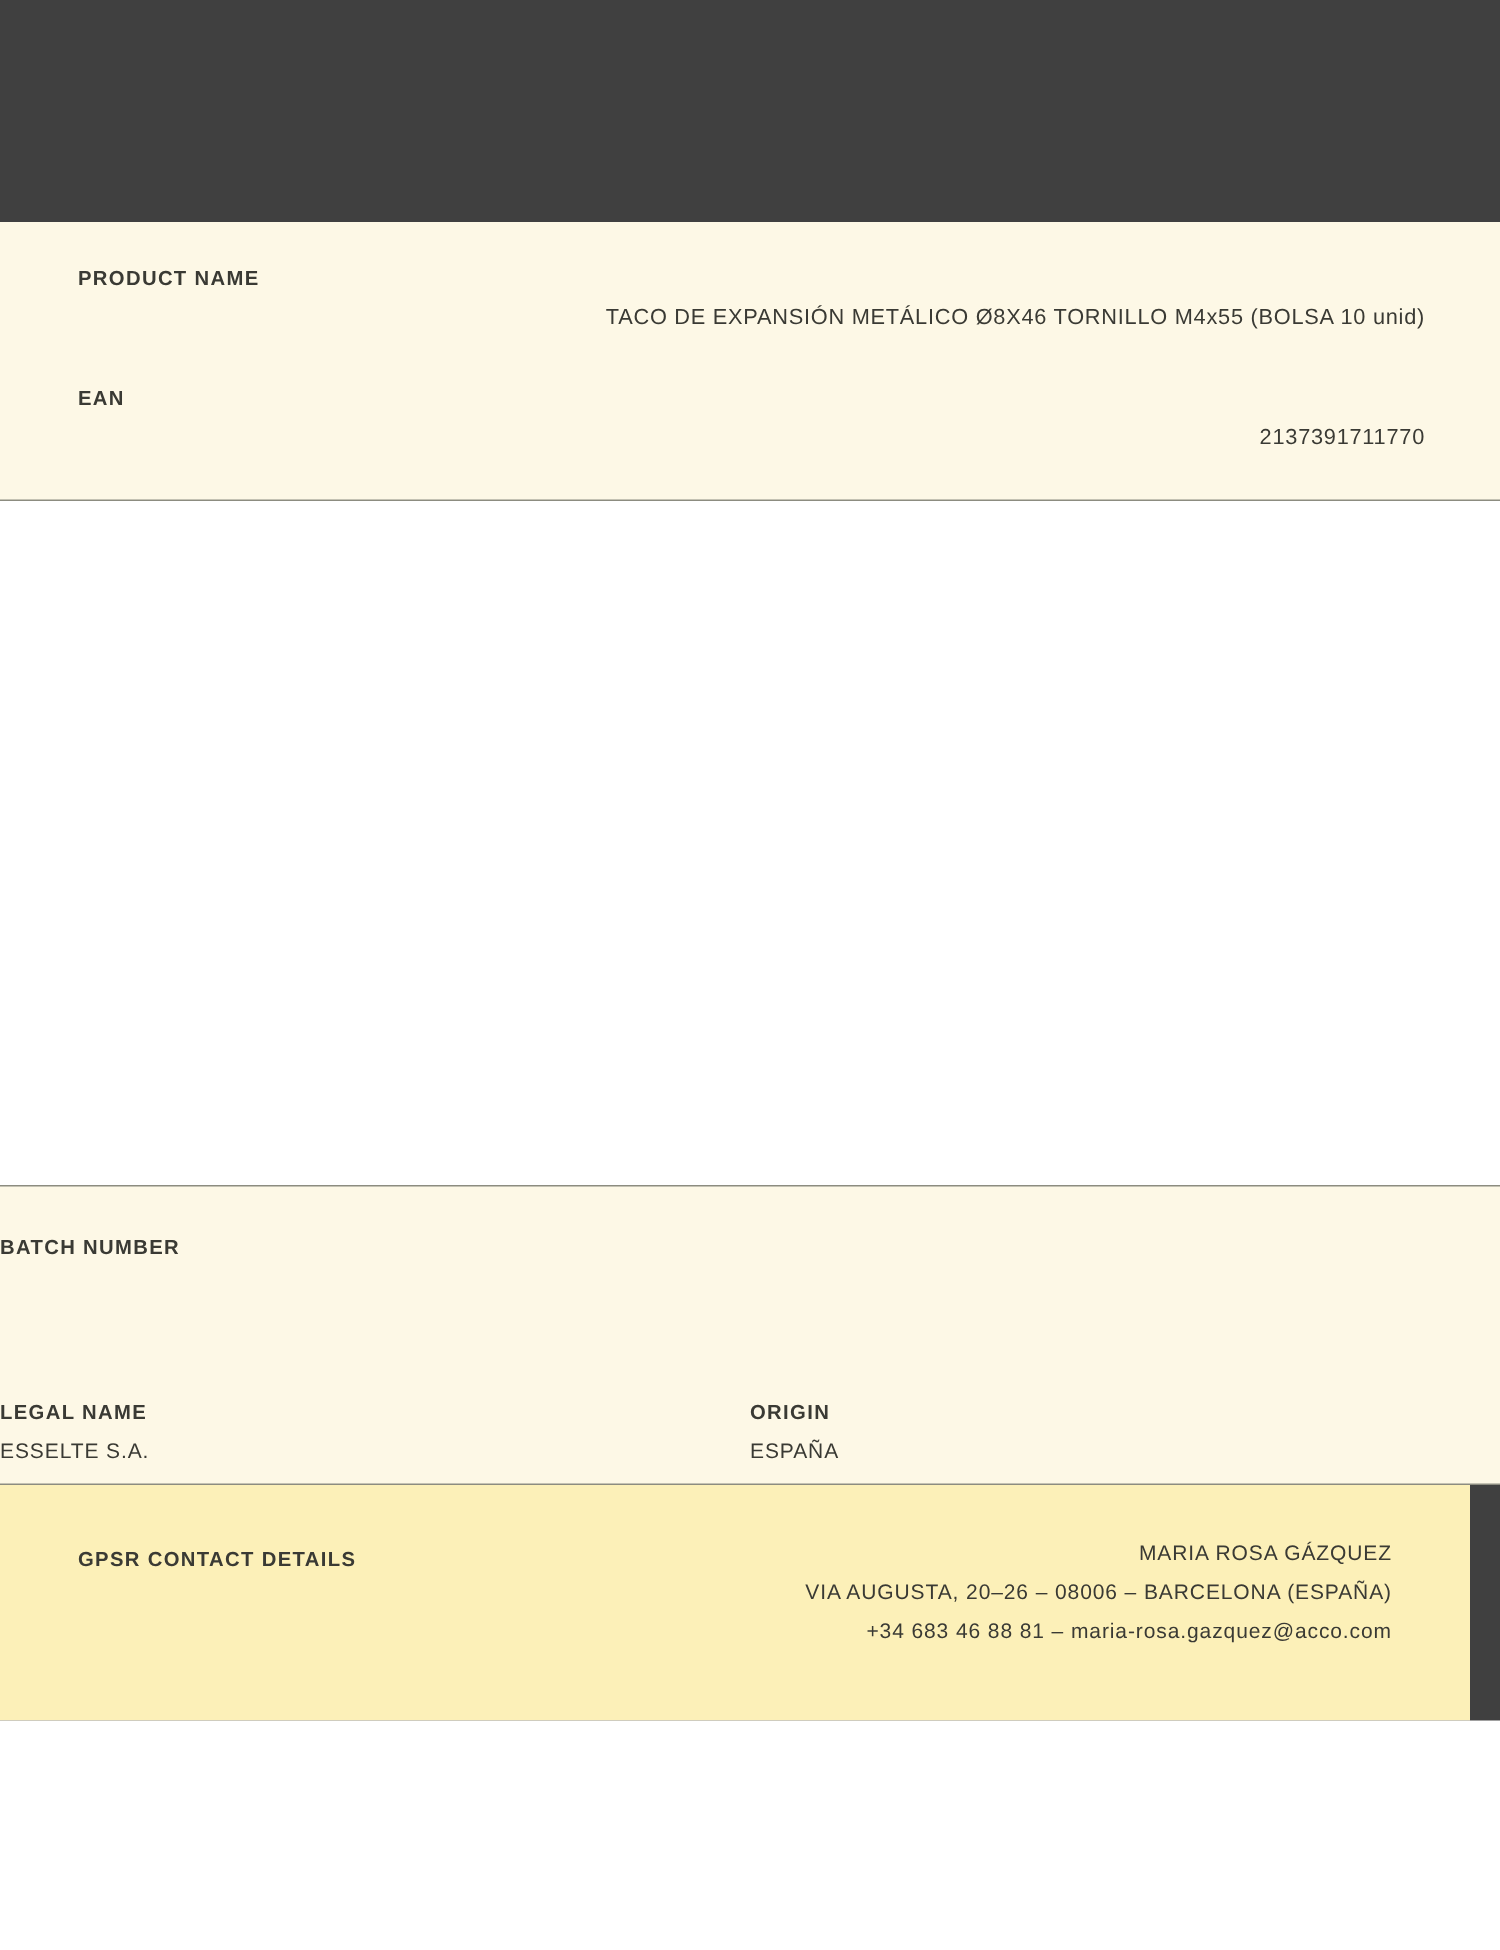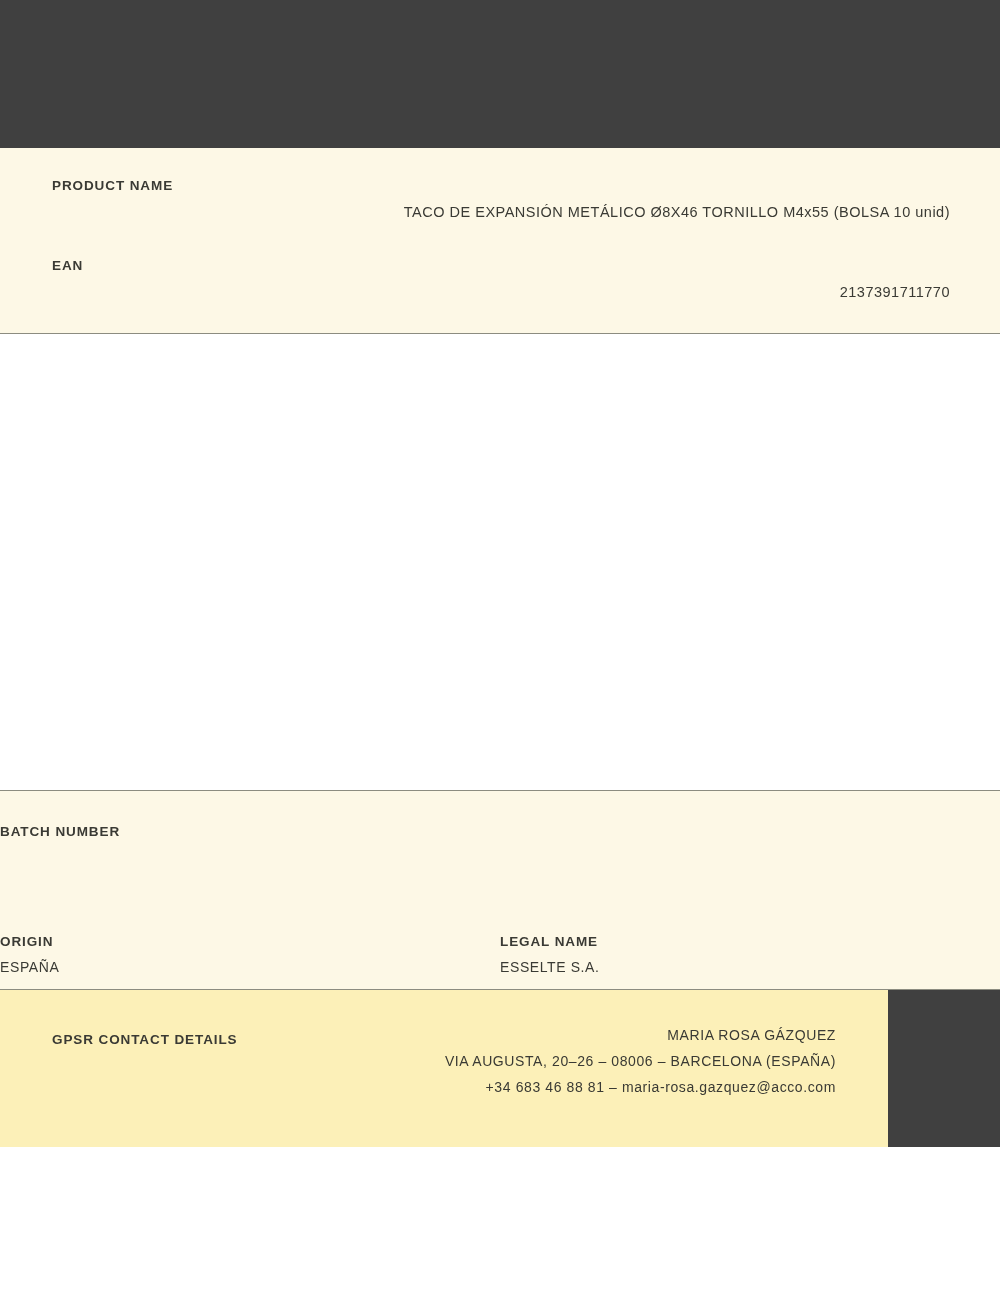--- a/index.html
+++ b/index.html
@@ -102,21 +102,21 @@
     color: #3a3a34;
     min-height: 17px;
     margin: 0;
   }
 
   
   .gpsr-block {
     position: absolute;
     left: 0;
     top: 990px;
-    width: 888px;
+    width: 980px;
     height: 157px;
     background: #fcf0b8;
     box-sizing: border-box;
     padding: 32px 52px 0 52px;
     display: flex;
     justify-content: space-between;
     align-items: flex-start;
   }
 
   .gpsr-title {
@@ -164,26 +164,26 @@
 
   <div class="meta-block">
     <div class="meta-row row1">
       <div class="col">
         <p class="meta-label">BATCH NUMBER</p>
         <p class="meta-value"></p>
       </div>
     </div>
     <div class="meta-row row2">
       <div class="col">
+        <p class="meta-label">LEGAL NAME</p>
+        <p class="meta-value">ESSELTE S.A.</p>
+      </div>
+      <div class="col">
         <p class="meta-label">ORIGIN</p>
         <p class="meta-value">ESPAÑA</p>
-      </div>
-      <div class="col">
-        <p class="meta-label">LEGAL NAME</p>
-        <p class="meta-value">ESSELTE S.A.</p>
       </div>
     </div>
   </div>
 
   <div class="gpsr-block">
     <div class="gpsr-title">GPSR CONTACT DETAILS</div>
     <div class="gpsr-lines">
       <div>MARIA ROSA GÁZQUEZ</div>
       <div>VIA AUGUSTA, 20–26 – 08006 – BARCELONA (ESPAÑA)</div>
       <div>+34 683 46 88 81 – maria-rosa.gazquez@acco.com</div>

